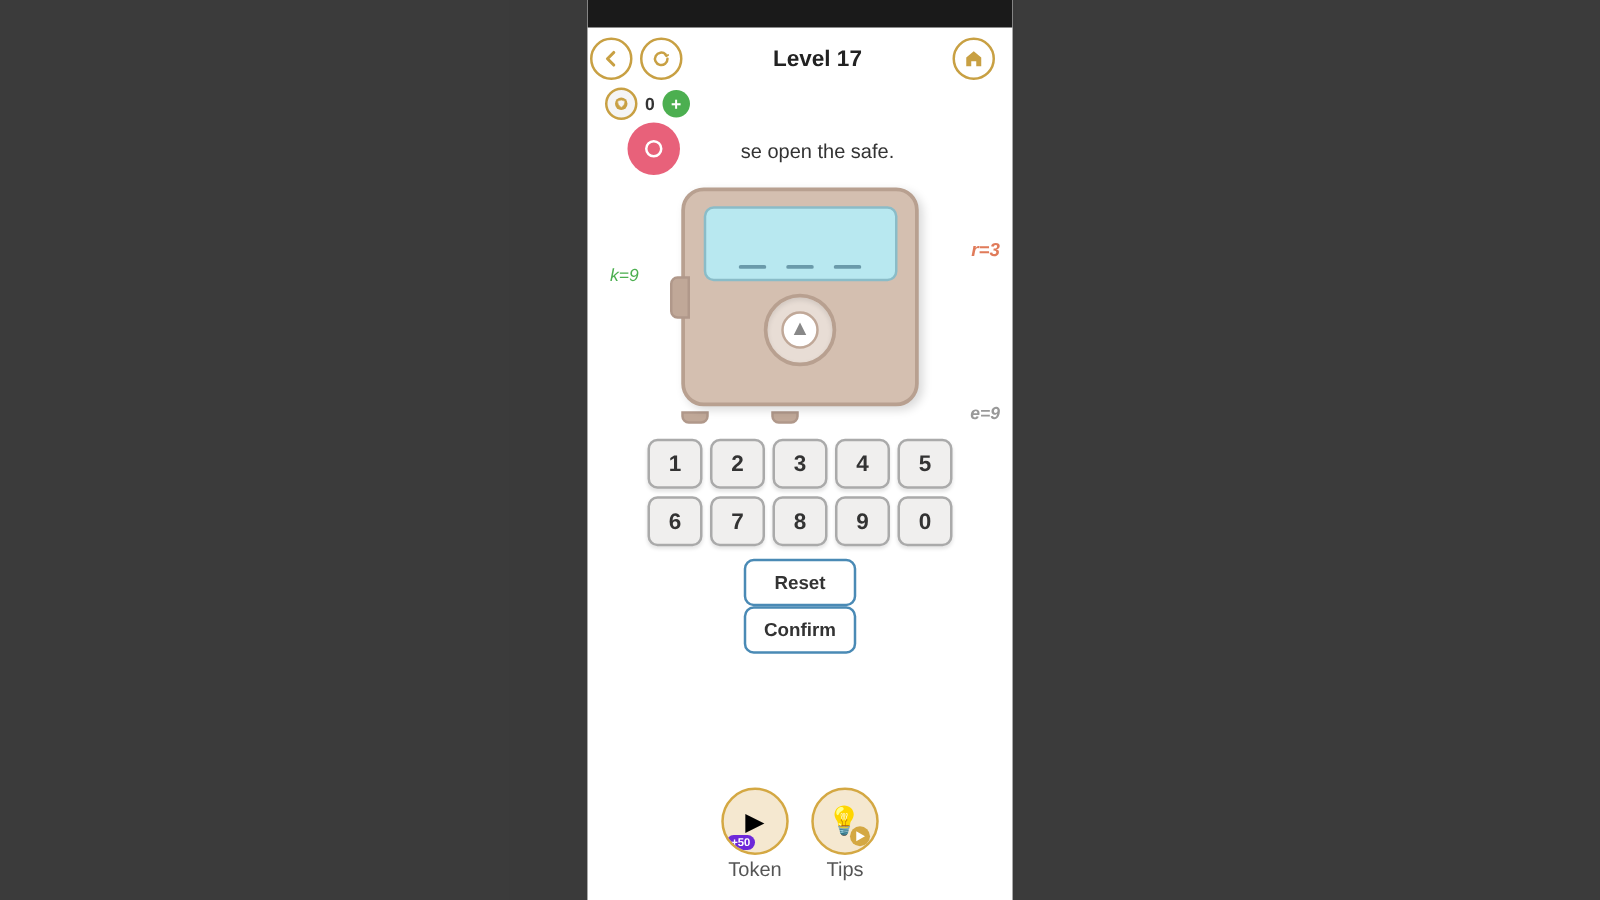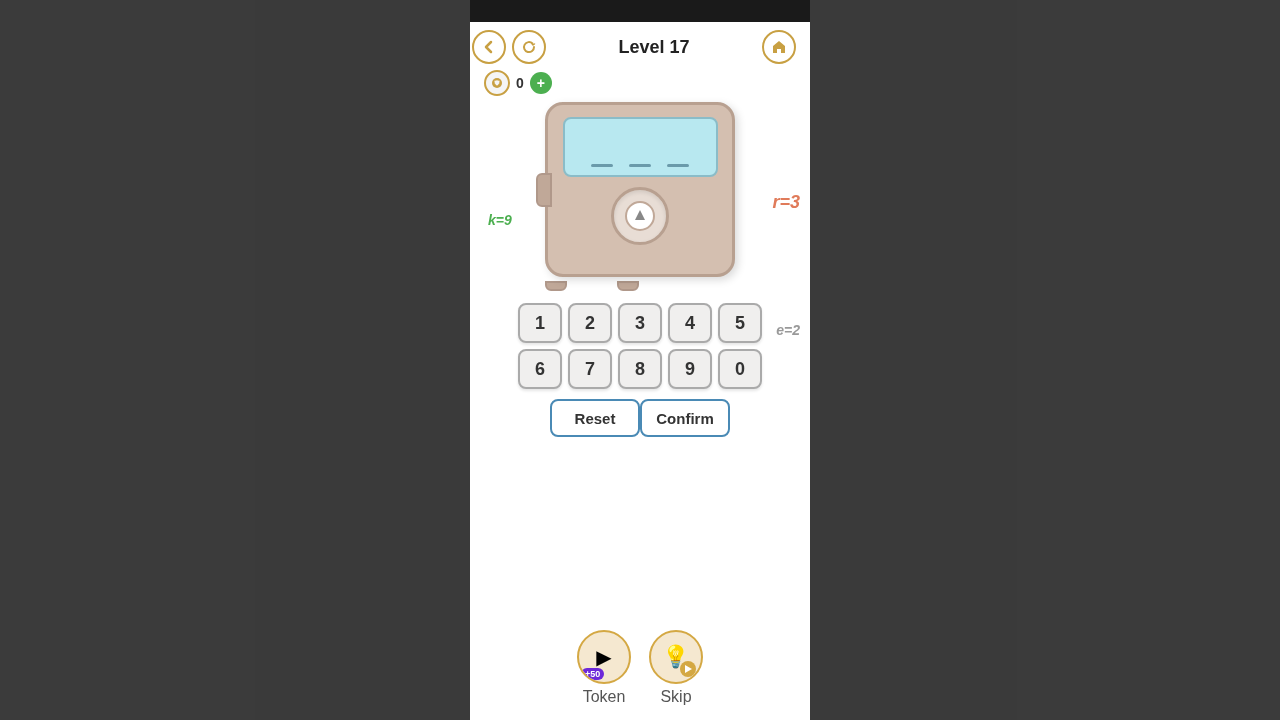--- a/index.html
+++ b/index.html
@@ -176,29 +176,29 @@
     }
 
     
     .hint-k {
       position: absolute;
       left: 18px;
       top: 110px;
       color: #4caf50;
       font-size: 14px;
       font-style: italic;
-      font-weight: bold;
+      font-weight: normal;
     }
 
     .hint-r {
       position: absolute;
       right: 10px;
       top: 90px;
       color: #e07b5a;
-      font-size: 18px;
+      font-size: 15px;
       font-style: italic;
       font-weight: bold;
     }
 
     .hint-e {
       position: absolute;
       right: 10px;
       top: 220px;
       color: #999;
       font-size: 14px;
@@ -344,20 +344,21 @@
       display: flex;
       align-items: center;
       justify-content: center;
       box-shadow: 0 2px 3px rgba(0,0,0,0.1);
     }
 
     
     .action-btns {
       display: flex;
       margin-bottom: 14px;
+      flex-direction: column;
     }
 
     .action-btn {
       width: 90px;
       height: 38px;
       border: 2.5px solid #4a8ab5;
       border-radius: 8px;
       background: white;
       font-size: 15px;
       font-weight: bold;
@@ -493,24 +494,30 @@
         <ellipse cx="7" cy="7" rx="5" ry="5"></ellipse>
         <path d="M4 5 Q7 3 10 5 Q10 8 7 10 Q4 8 4 5Z" fill="#f5f5f5" stroke="#c8a043" stroke-width="0.5"></path>
       </svg>
     </div>
     <span class="coins-count">0</span>
     <button class="add-coins-btn">+</button>
   </div>
 
   <div class="main-content">
 
+    <div class="instruction-area">
+      <div class="pink-cursor">
+        <div class="cursor-inner"></div>
+      </div>
+      <span class="instruction-text">se open the safe.</span>
+    </div>
 
     <span class="hint-k">k=9</span>
     <span class="hint-r">r=3</span>
-    <span class="hint-e">e=2</span>
+    <span class="hint-e">e=9</span>
 
     <div class="safe-container">
       <div class="safe">
         <div class="safe-display">
           <div class="display-dashes">
             <div class="display-dash"></div>
             <div class="display-dash"></div>
             <div class="display-dash"></div>
           </div>
         </div>
@@ -559,20 +566,20 @@
       <span class="tool-label">Token</span>
     </div>
 
     <div class="tool-btn">
       <div class="tool-icon-circle">
         <span style="font-size:22px;">💡</span>
         <div class="play-overlay">
           <div class="play-triangle"></div>
         </div>
       </div>
-      <span class="tool-label">Skip</span>
+      <span class="tool-label">Tips</span>
     </div>
 
 
   </div>
 </div>
 
 <div class="side-panel"></div>
 
 </body></html>

